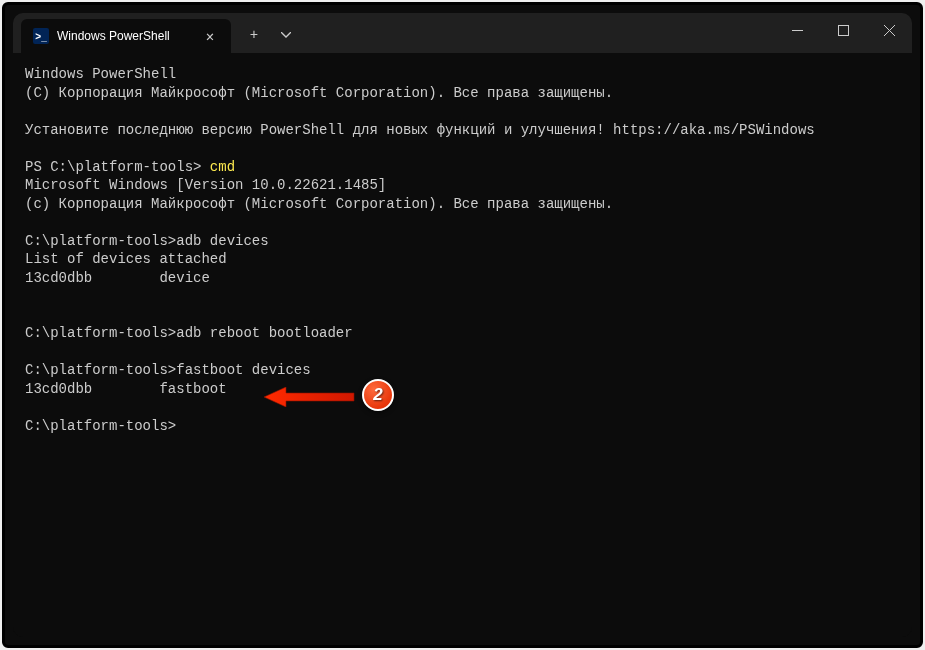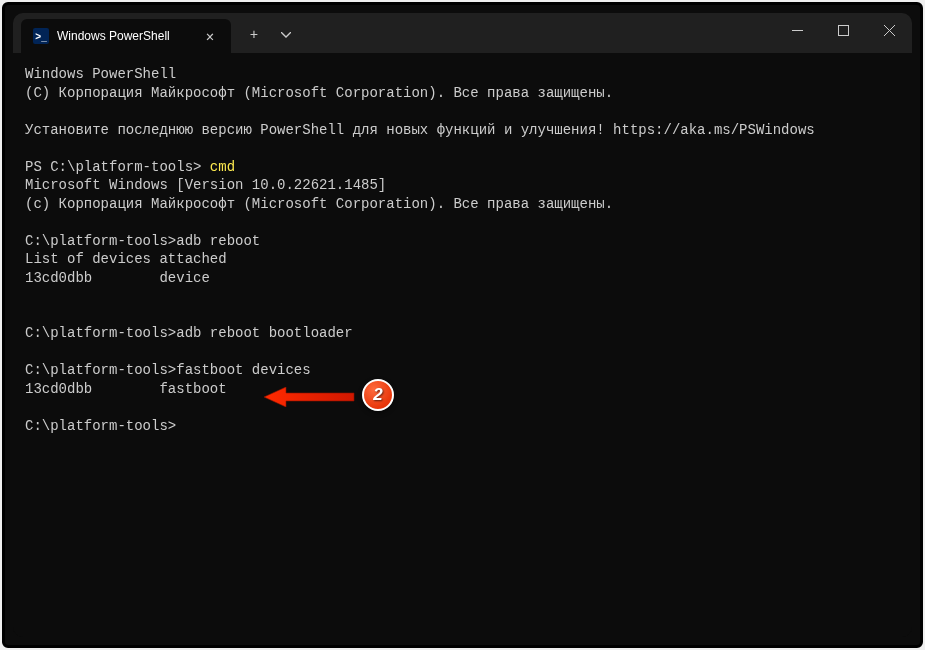--- a/index.html
+++ b/index.html
@@ -203,21 +203,21 @@
     </div>
     <div class="terminal-content" id="terminal-content">Windows PowerShell
 (C) Корпорация Майкрософт (Microsoft Corporation). Все права защищены.
 
 Установите последнюю версию PowerShell для новых функций и улучшения! https://aka.ms/PSWindows
 
 <span>PS C:\platform-tools&gt; </span><span class="cmd-yellow">cmd</span>
 Microsoft Windows [Version 10.0.22621.1485]
 (c) Корпорация Майкрософт (Microsoft Corporation). Все права защищены.
 
-<span>C:\platform-tools&gt;</span><span>adb reboot</span>
+<span>C:\platform-tools&gt;</span><span>adb devices</span>
 List of devices attached
 13cd0dbb        device
 
 
 <span>C:\platform-tools&gt;</span><span>adb reboot bootloader</span>
 
 <span>C:\platform-tools&gt;</span><span>fastboot devices</span>
 13cd0dbb        fastboot
 
 <span>C:\platform-tools&gt;</span><span></span>

